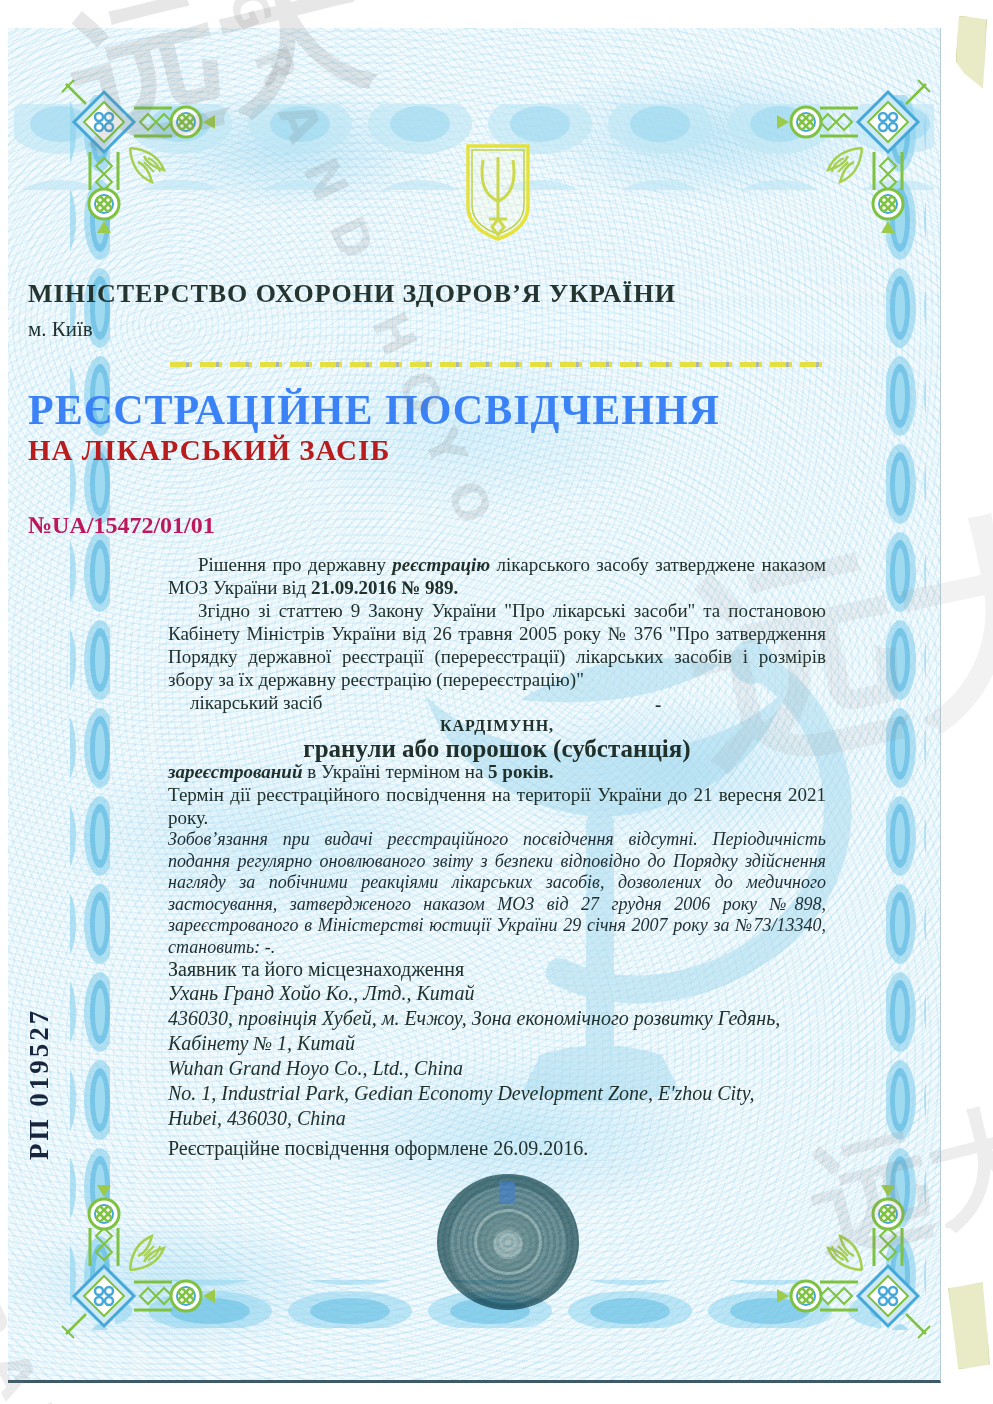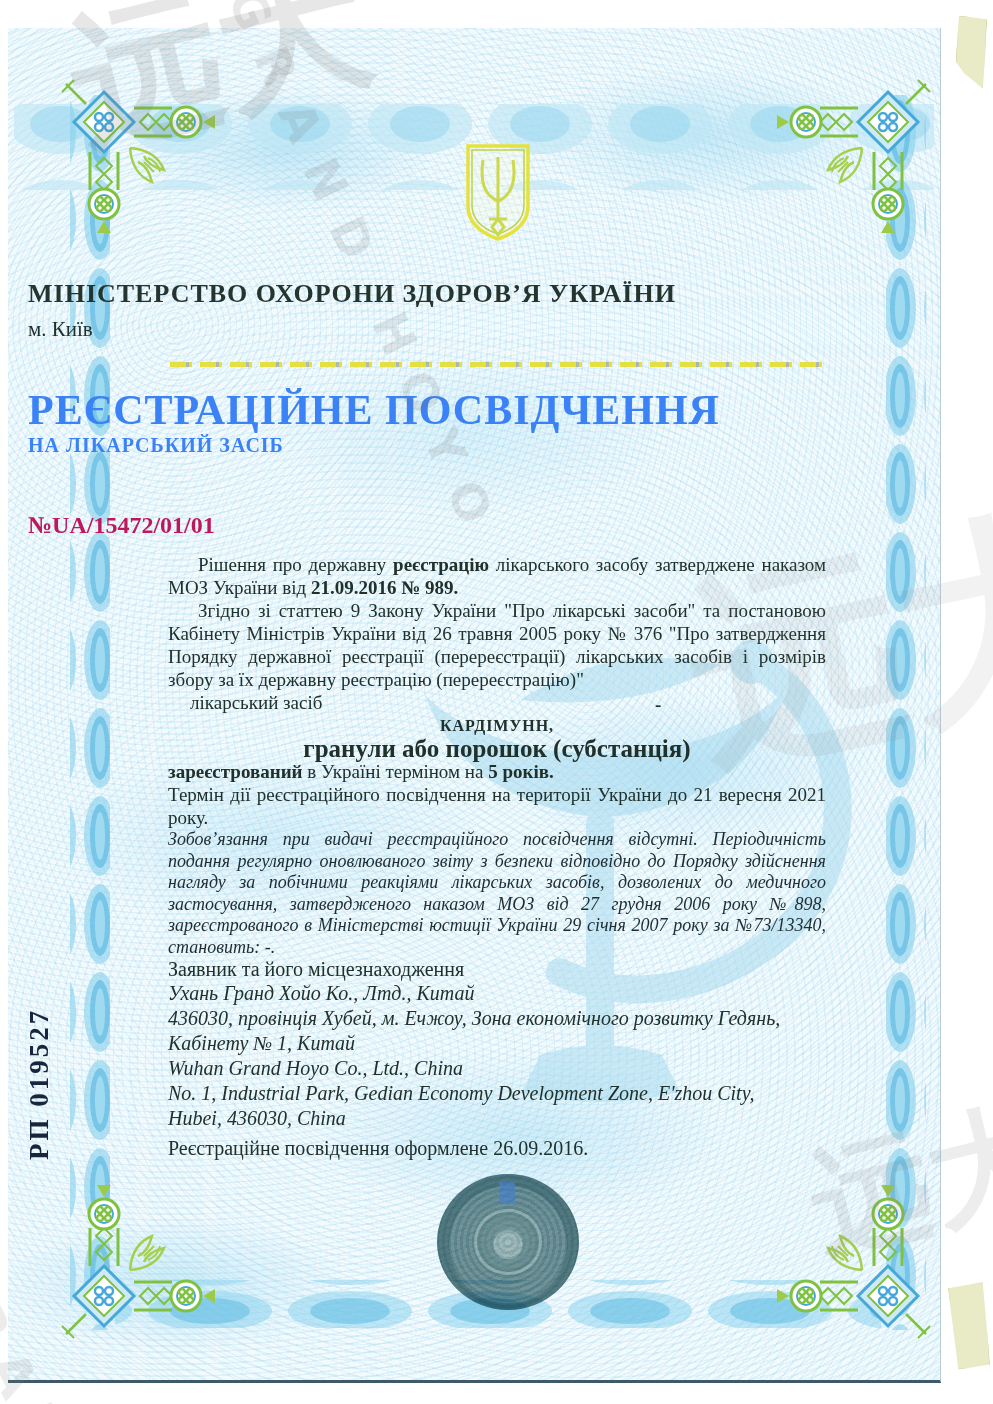--- a/index.html
+++ b/index.html
@@ -28,28 +28,28 @@
   
   .overlay{position:absolute;left:0;top:0;width:993px;height:1404px;z-index:2;pointer-events:none;}
 
   
   .toplines{position:absolute;left:28px;width:938px;text-align:left;z-index:3;}
   .ministry{top:279px;font-size:26px;font-weight:bold;letter-spacing:1px;color:#24352f;}
   .city{top:317px;font-size:21px;}
   .sep{position:absolute;left:170px;top:362px;width:658px;height:5px;z-index:3;
        background:repeating-linear-gradient(90deg,#e4e042 0 16px, rgba(125,135,128,0.55) 16px 19px, #e4e042 19px 22px, rgba(0,0,0,0) 22px 30px);}
   .title1{top:386px;font-size:42px;font-weight:bold;letter-spacing:1px;color:#3b82f6;}
-  .title2{top:434px;font-size:20px;font-weight:bold;letter-spacing:1px;color:#3b82f6;}
+  .title2{top:434px;font-size:29px;font-weight:bold;letter-spacing:1px;color:#b91c1c;}
   .number{top:512px;font-size:24px;font-weight:bold;color:#be185d;}
 
   .flow{position:absolute;left:168px;top:553px;width:658px;z-index:3;font-size:19px;line-height:23px;}
   .flow p{margin:0;}
   .para{text-align:justify;text-indent:30px;}
   .b{font-weight:bold;}
-  .bi{font-weight:bold;}
+  .bi{font-weight:bold;font-style:italic;}
   .p1{margin-bottom:13px;}
   .p2{margin-bottom:10px;}
   .druglabel{padding-left:22px;margin-bottom:10px;}
   .center{text-align:center;}
   .drugname{font-size:16px;letter-spacing:1px;margin-bottom:11px;margin-top:4px;}
   .drugform{font-size:25px;margin-bottom:9px;}
   .registered{margin-bottom:9px;}
   .term{text-align:justify;margin-bottom:7px;}
   .oblig{font-style:italic;text-align:justify;font-size:18px;line-height:21.5px;margin-bottom:8px;color:#1e2d33;}
   .applicant-heading{margin-bottom:7px;font-size:20px;}

